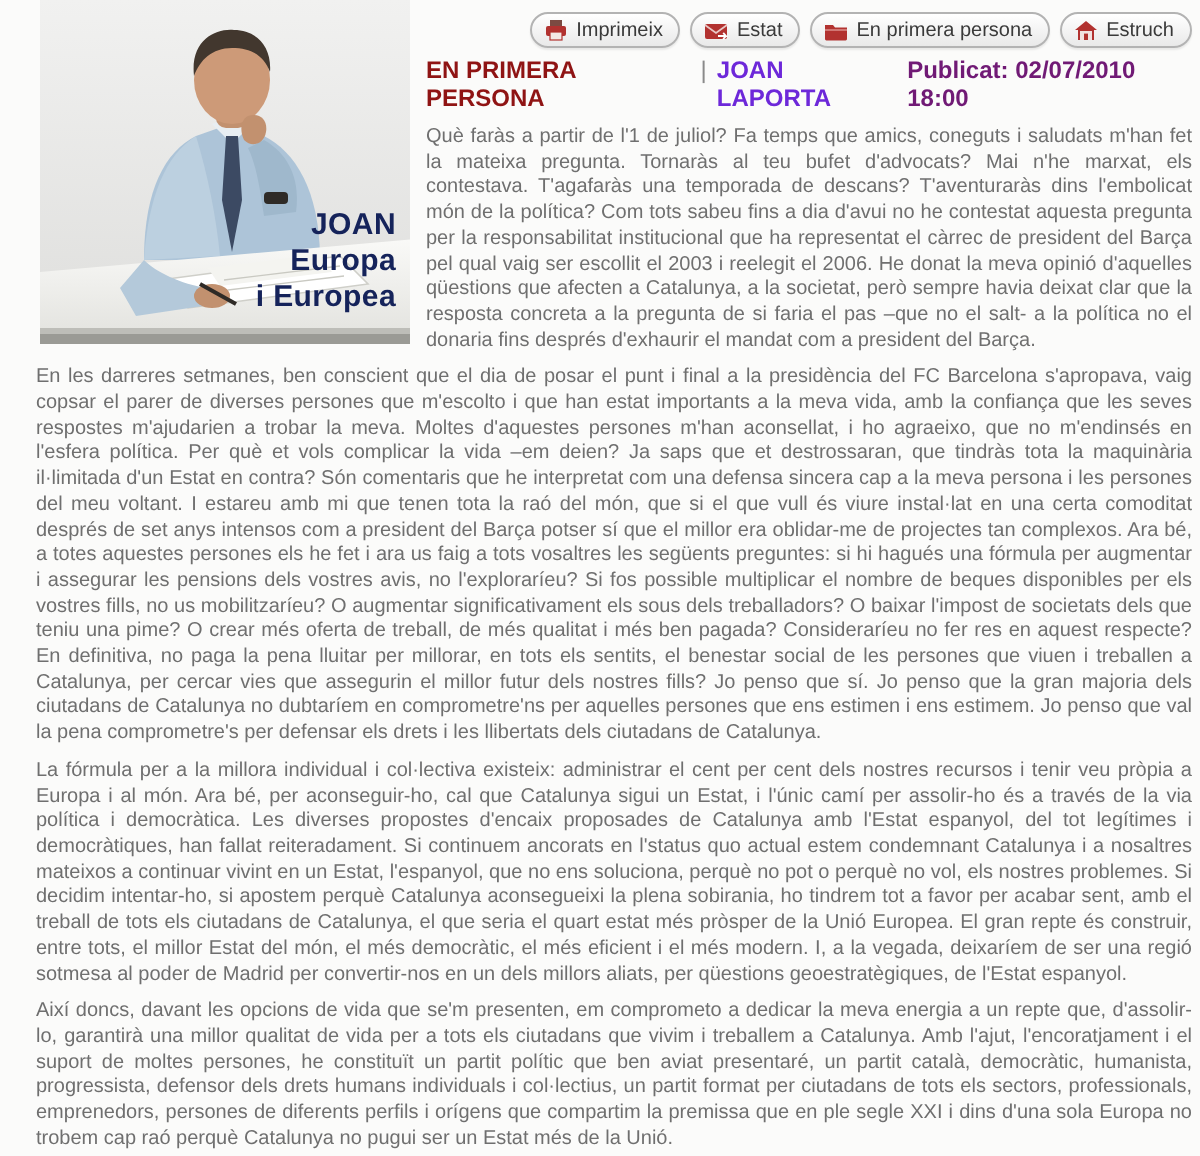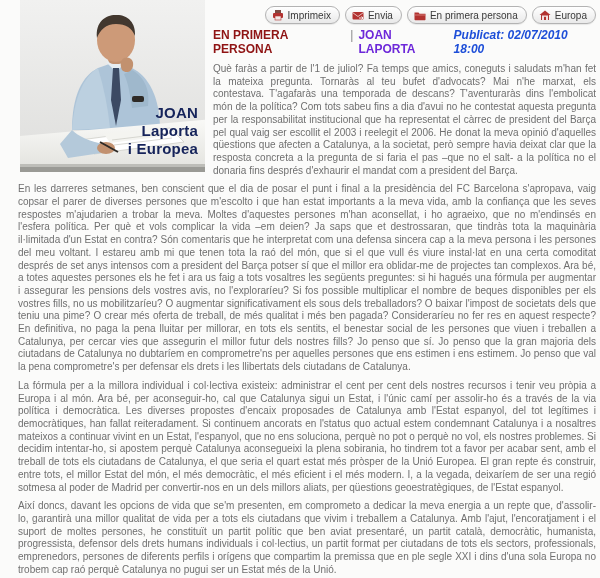--- a/index.html
+++ b/index.html
@@ -47,21 +47,21 @@
     flex: 1 1 auto; padding: 28px 4px 0 8px;
     display: flex; flex-direction: column;
   }
   .article-header {
     display: flex; align-items: baseline; gap: 5px;
     margin-bottom: 7px; font-size: 12px; font-weight: bold;
   }
   .section-title { color: #8f1414; }
   .header-sep { color: #8a8a8a; font-weight: normal; }
   .author-name { color: #6d28d9; }
-  .pub-date { margin-left: auto; color: #1d4ed8; font-style: italic; }
+  .pub-date { margin-left: auto; color: #701a75; }
 
   
   p.bodytext {
     font-size: 10px; line-height: 12.7px; color: #6f6f6f;
     text-align: justify;
   }
   .full-paragraphs { padding: 6px 4px 0 18px; }
   .full-paragraphs p { margin-bottom: 6px; }
 </style>
 </head>
@@ -81,40 +81,40 @@
       <span>Imprimeix</span>
     </button>
     <button class="tbtn">
       <span class="ico">
         <svg viewBox="0 0 12 11">
             <rect x="0.5" y="2" width="11" height="7.5" rx="1" fill="#b23230"></rect>
             <path d="M0.5 2.5 L6 6.5 L11.5 2.5" fill="none" stroke="#e9c9c7" stroke-width="0.9"></path>
             <path d="M7 8 L11 8 L9.6 6.4 M11 8 L9.6 9.6" stroke="#fff" stroke-width="0.9" fill="none"></path>
           </svg>
       </span>
-      <span>Envia</span>
+      <span>Estat</span>
     </button>
     <button class="tbtn">
       <span class="ico">
         <svg viewBox="0 0 12 11">
             <path d="M0.5 2.5 h4 l1 1.2 h6 v5.8 a0.7 0.7 0 0 1 -0.7 0.7 h-9.6 a0.7 0.7 0 0 1 -0.7 -0.7 z" fill="#b23230"></path>
             <rect x="0.5" y="4.6" width="11" height="0.8" fill="#d98985"></rect>
           </svg>
       </span>
       <span>En primera persona</span>
     </button>
     <button class="tbtn">
       <span class="ico">
         <svg viewBox="0 0 12 11">
             <path d="M6 0.5 L11.5 5 h-1.5 v5 h-8 v-5 h-1.5 z" fill="#b23230"></path>
             <rect x="3" y="5.5" width="6" height="4.5" fill="#f1e2e1"></rect>
             <rect x="5" y="6.8" width="2" height="3.2" fill="#b23230"></rect>
           </svg>
       </span>
-      <span>Europa</span>
+      <span>Estruch</span>
     </button>
   </div>
 
   <div class="top-section">
 
     <div class="photo">
       <svg class="scene" viewBox="0 0 205 172">
         <defs>
           <linearGradient id="bgGrad" x1="0" y1="0" x2="0" y2="1">
             <stop offset="0" stop-color="#f1f1f0"></stop>
@@ -154,21 +154,21 @@
         <path d="M52 130 C58 136 70 142 84 144 L88 152 L48 158 L40 144 Z" fill="#b4c9da"></path>
         <ellipse cx="86" cy="148" rx="9" ry="6" fill="#c2916f"></ellipse>
         <line x1="80" y1="142" x2="98" y2="152" stroke="#2e2a26" stroke-width="2"></line>
 
         <rect x="0" y="164" width="205" height="3" fill="#bdbdb8"></rect>
         <rect x="0" y="167" width="205" height="5" fill="#98989­3" opacity="0.9"></rect>
         <rect x="0" y="167" width="205" height="5" fill="#9a9a95"></rect>
       </svg>
       <div class="nameplate">
         <div>JOAN</div>
-        <div>Laporta</div>
+        <div>Europa</div>
         <div>i Europea</div>
       </div>
     </div>
 
     <div class="right-col">
       <div class="article-header">
         <span class="section-title">EN PRIMERA PERSONA</span>
         <span class="header-sep">|</span>
         <span class="author-name">JOAN LAPORTA</span>
         <span class="pub-date">Publicat: 02/07/2010 18:00</span>

